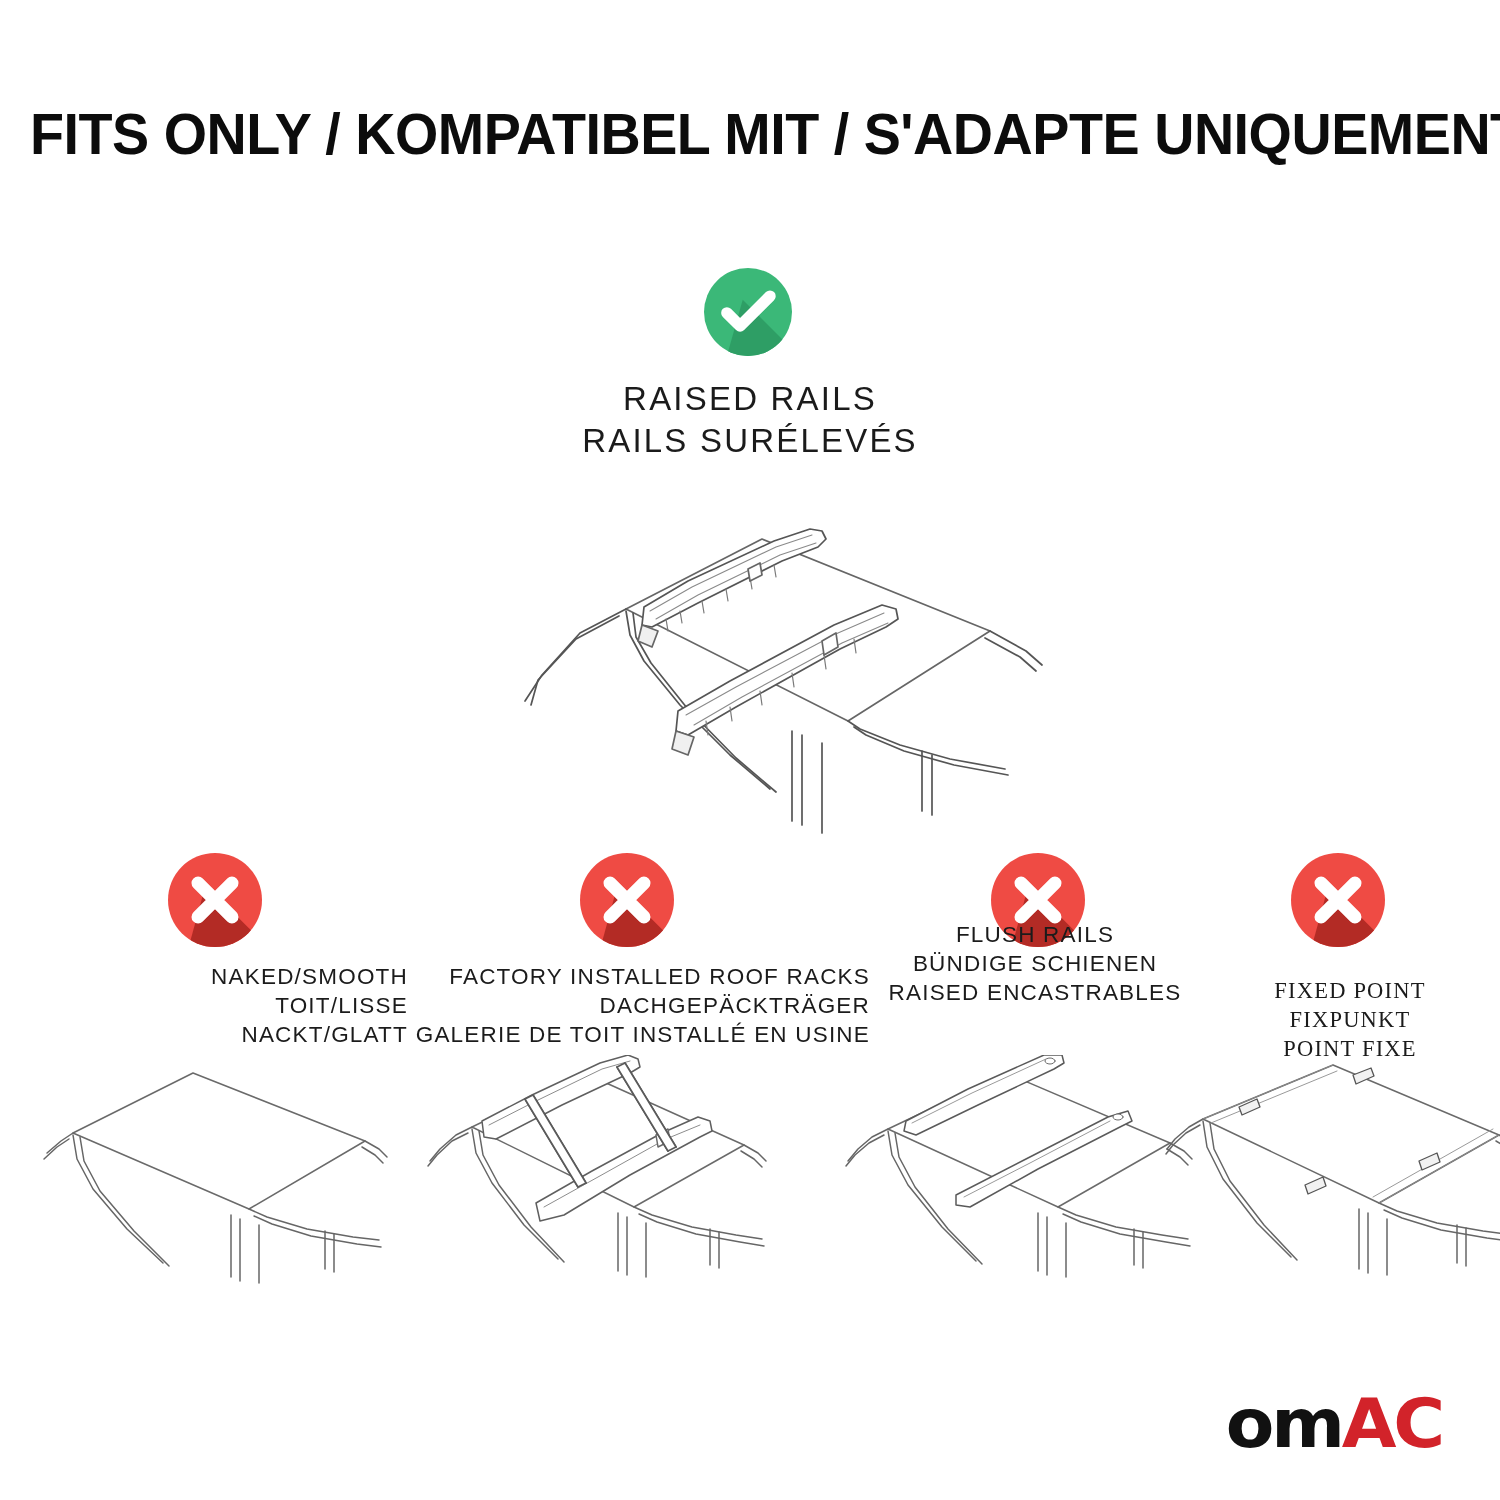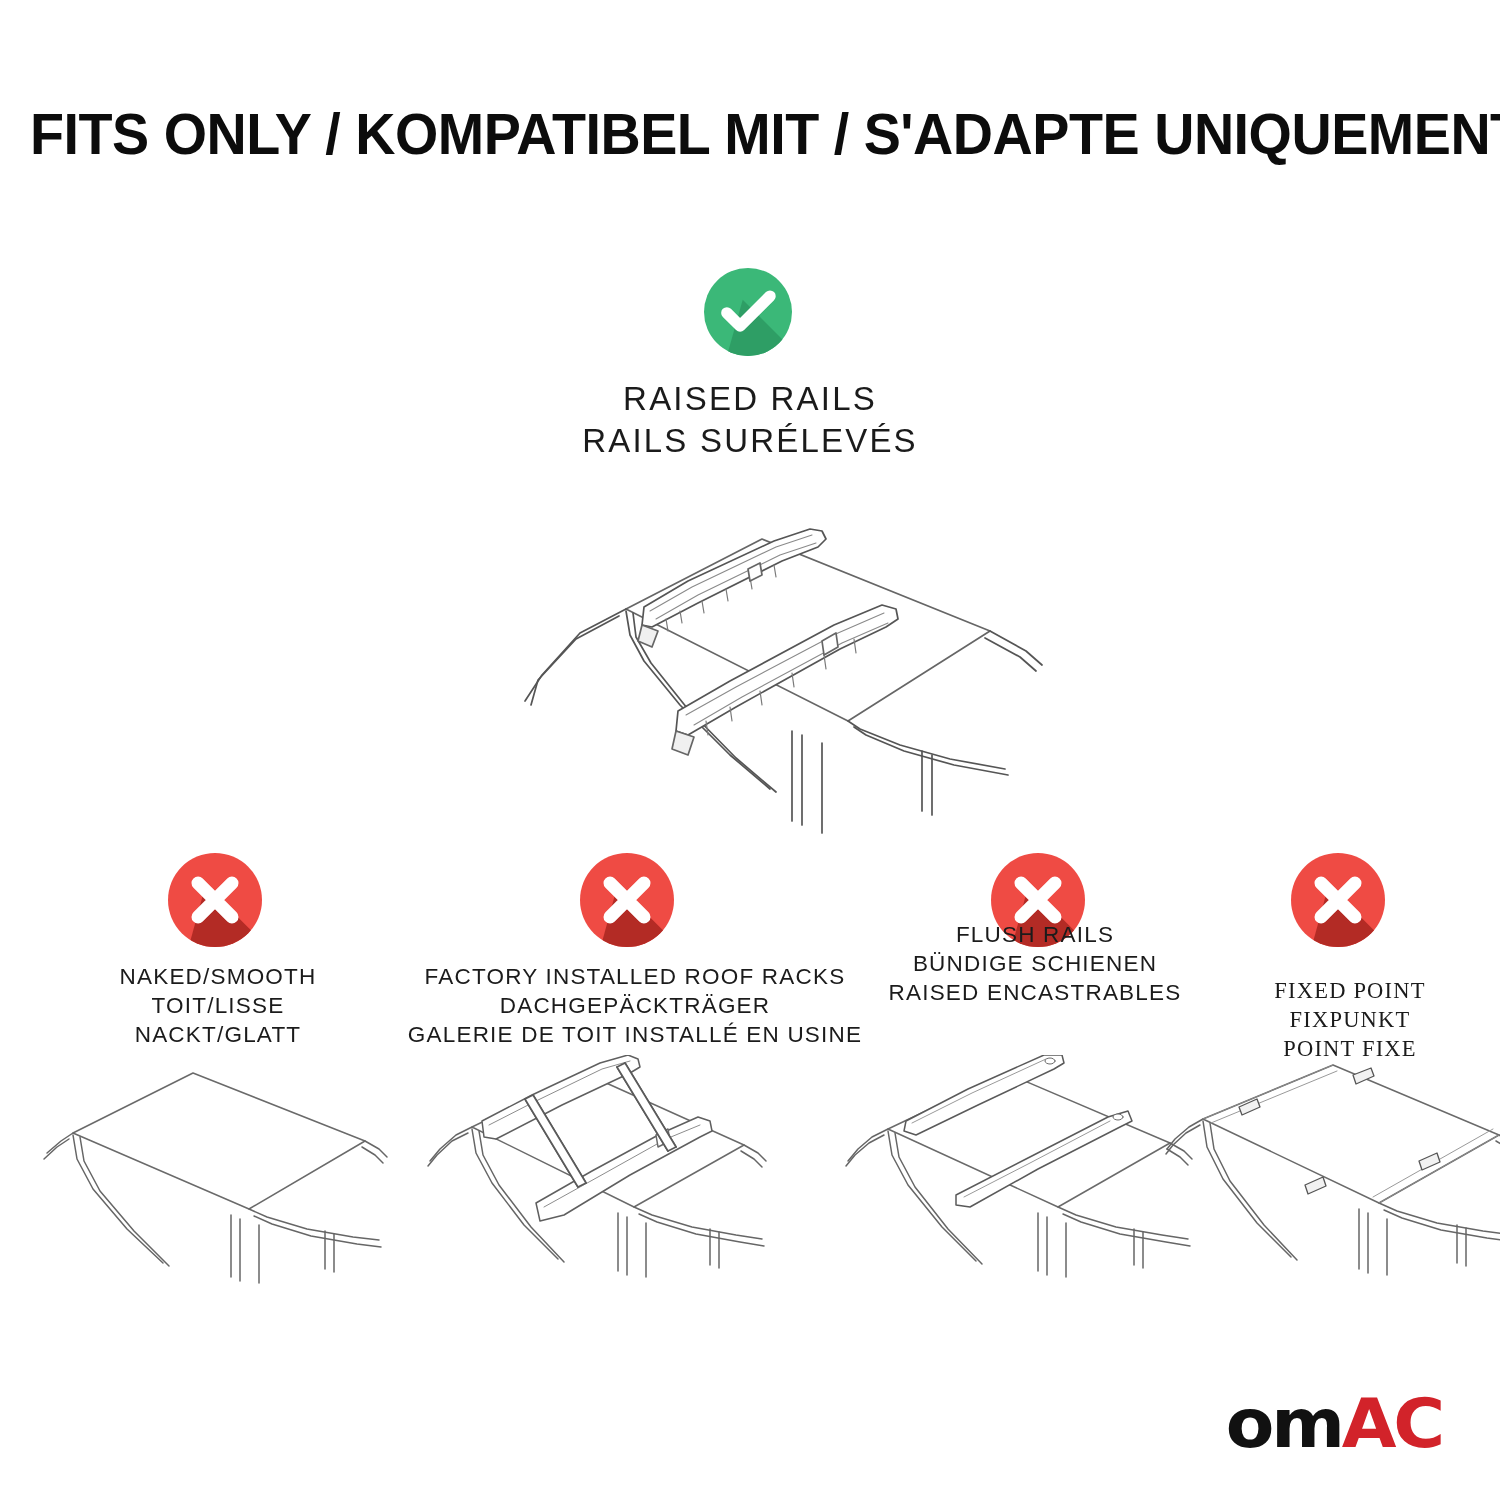--- a/index.html
+++ b/index.html
@@ -57,22 +57,22 @@
     color:#1b1b1b;
     letter-spacing:2.2px;
   }
   .caption-main{
     left:420px;width:660px;top:378px;
     font-size:33px;line-height:42px;
   }
   .caption-sub{
     font-size:22.5px;line-height:29px;letter-spacing:1.2px;
   }
-  .cap1{left:28px;width:380px;top:962px;}
-  .cap2{left:400px;width:470px;top:962px;}
+  .cap1{left:28px;width:380px;top:962px;text-align:right;}
+  .cap2{left:400px;width:470px;top:962px;text-align:right;}
   .cap3{left:865px;width:340px;top:920px;}
   .cap4{left:1205px;width:290px;top:976px;font-family:Liberation Serif, serif;}
 
   
   .illus{position:absolute;}
   .illus svg{display:block;width:100%;height:100%;}
   .illus-main{left:430px;top:515px;width:650px;height:330px;}
   .illus-row{top:1055px;width:370px;height:235px;}
   .i1{left:35px;}
   .i2{left:412px;}

